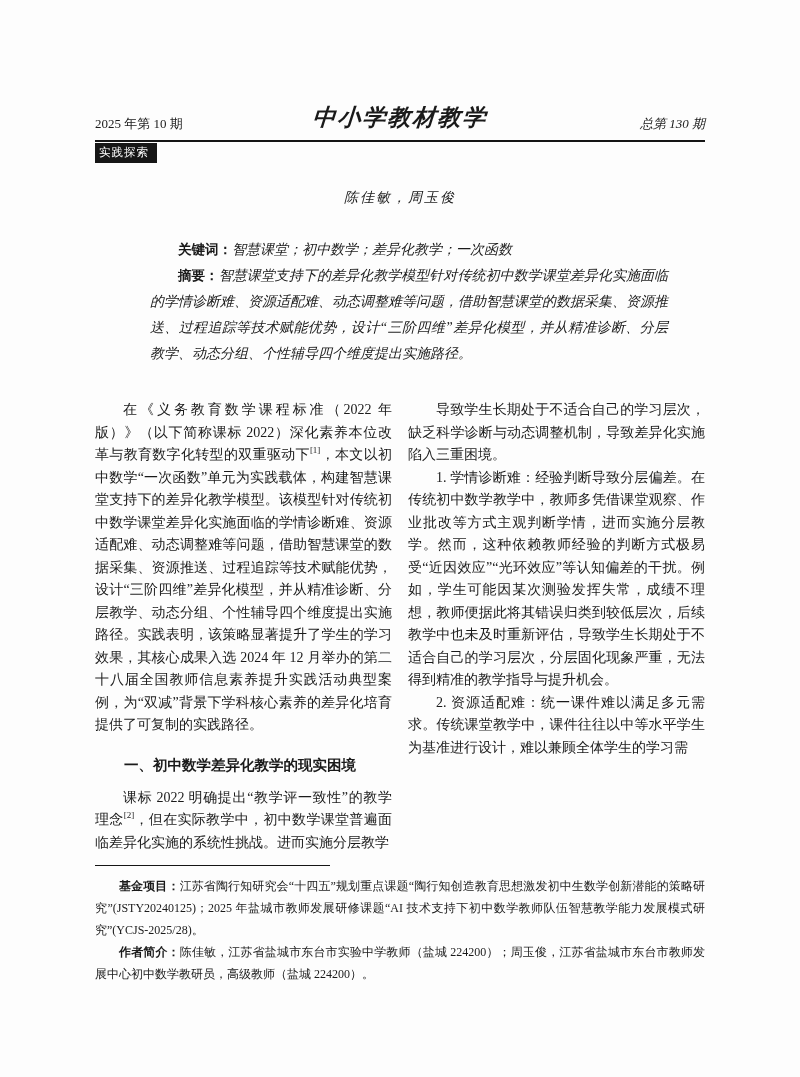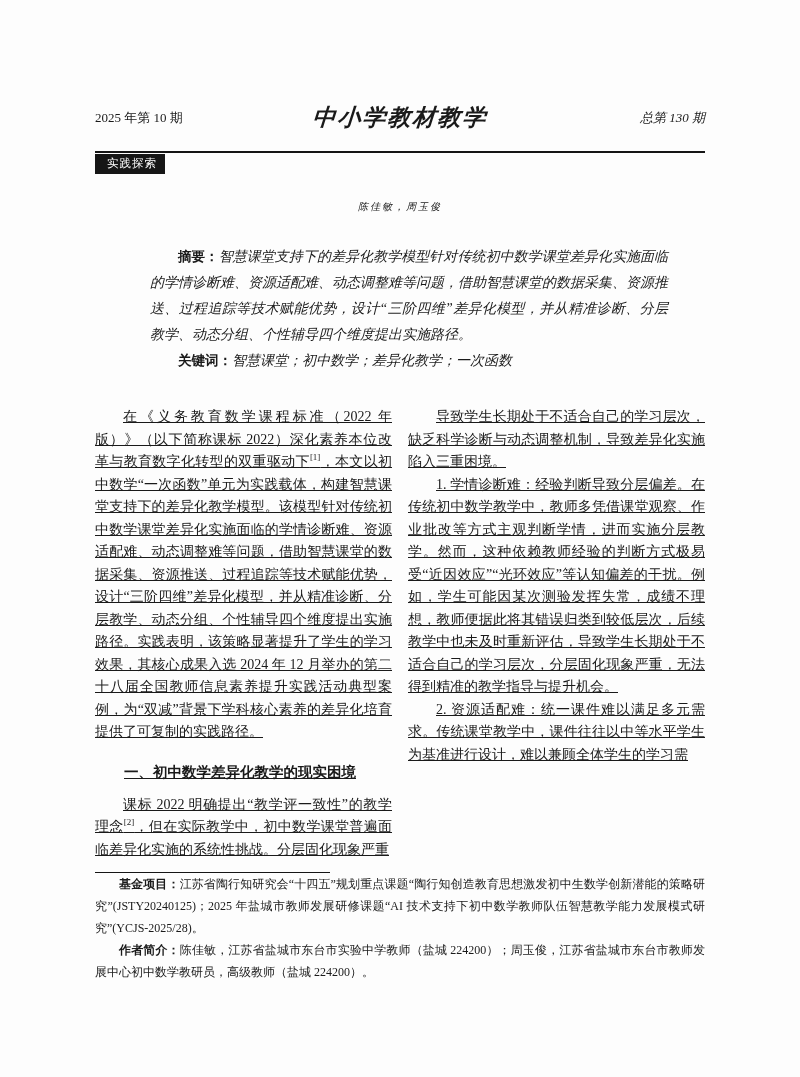--- a/index.html
+++ b/index.html
@@ -9,52 +9,52 @@
     font-family:"Liberation Serif","DejaVu Serif",serif;
     overflow:hidden;
   }
   .page{
     box-sizing:border-box;
     width:800px;height:1077px;
     padding:102px 95px 0 95px;
   }
   
   .header-row{
-    display:flex;align-items:center;
+    display:flex;align-items:flex-end;
     font-size:13px;
-    padding-bottom:18px;
+    padding-bottom:7px;
     border-bottom:2px solid #151515;
   }
   .header-side{width:150px;white-space:nowrap;}
   .header-side.right{text-align:right;font-style:italic;}
   .journal-logo{
     flex:1;text-align:center;
     font-size:23px;font-weight:bold;font-style:italic;
     letter-spacing:2px;
     transform:skewX(-4deg);
   }
   .column-badge{
     display:inline-block;
     background:#161616;color:#ffffff;
     font-family:"Liberation Sans","DejaVu Sans",sans-serif;
     font-size:11.5px;line-height:17px;
-    padding:1px 8px 2px 12px;
+    padding:1px 8px 2px 4px;
     letter-spacing:1px;
   }
   
   .article-title{
     margin:44px 0 0 0;
     text-align:center;
     font-size:29px;font-weight:bold;
     letter-spacing:1px;
   }
   .article-authors{
     margin-top:26px;
     text-align:center;
-    font-size:10px;font-style:italic;
+    font-size:14px;font-style:italic;
     letter-spacing:2px;
   }
   
   .abstract-block{
     margin-top:30px;
     padding:0 37px 0 55px;
     font-size:14px;line-height:26px;
     text-align:justify;
     font-style:italic;
   }
@@ -63,41 +63,41 @@
     font-style:normal;font-weight:bold;
     font-family:"Liberation Sans","DejaVu Sans",sans-serif;
     font-size:13.5px;
   }
   
   .columns{
     display:flex;gap:16px;
     margin-top:32px;
     font-size:14px;line-height:22.5px;
     text-align:justify;
-    text-decoration:underline;
   }
   .col{flex:1;min-width:0;}
   .col p{margin:0;text-indent:2em;}
   .col p.no-indent{text-indent:0;}
   .col p.kai{font-style:italic;}
   .section-heading{
     margin:17px 0 11px 0;
     text-indent:2em;
     font-family:"Liberation Sans","DejaVu Sans",sans-serif;
     font-weight:bold;font-size:14.5px;
     line-height:22px;
   }
   sup.ref{font-size:9px;line-height:0;vertical-align:super;}
   
   .footnote-divider{
     width:235px;height:0;
     border-top:1.5px solid #151515;
     margin-top:11px;
   }
   .footnotes{
+    margin-top:9px;
     font-size:12px;line-height:22px;
     text-align:justify;
   }
   .footnotes p{margin:0;text-indent:2em;}
   .footnotes .meta-label{font-size:12px;}
 </style>
 </head>
 <body>
 
 <div class="page">
@@ -107,29 +107,29 @@
     <span class="journal-logo">中小学教材教学</span>
     <span class="header-side right">总第 130 期</span>
   </div>
   <div>
     <span class="column-badge">实践探索</span>
   </div>
 
   <div class="article-authors">陈佳敏，周玉俊</div>
 
   <div class="abstract-block">
+    <p><span class="meta-label">关键词：</span><span>智慧课堂；初中数学；差异化教学；一次函数</span></p>
     <p><span class="meta-label">摘要：</span><span>智慧课堂支持下的差异化教学模型针对传统初中数学课堂差异化实施面临的学情诊断难、资源适配难、动态调整难等问题，借助智慧课堂的数据采集、资源推送、过程追踪等技术赋能优势，设计“三阶四维”差异化模型，并从精准诊断、分层教学、动态分组、个性辅导四个维度提出实施路径。</span></p>
-    <p><span class="meta-label">关键词：</span><span>智慧课堂；初中数学；差异化教学；一次函数</span></p>
   </div>
 
   <div class="columns">
     <div class="col">
       <p><span>在《义务教育数学课程标准（2022 年版）》（以下简称课标 2022）深化素养本位改革与教育数字化转型的双重驱动下</span><sup class="ref">[1]</sup><span>，本文以初中数学“一次函数”单元为实践载体，构建智慧课堂支持下的差异化教学模型。该模型针对传统初中数学课堂差异化实施面临的学情诊断难、资源适配难、动态调整难等问题，借助智慧课堂的数据采集、资源推送、过程追踪等技术赋能优势，设计“三阶四维”差异化模型，并从精准诊断、分层教学、动态分组、个性辅导四个维度提出实施路径。实践表明，该策略显著提升了学生的学习效果，其核心成果入选 2024 年 12 月举办的第二十八届全国教师信息素养提升实践活动典型案例，为“双减”背景下学科核心素养的差异化培育提供了可复制的实践路径。</span></p>
       <div class="section-heading">一、初中数学差异化教学的现实困境</div>
-      <p><span>课标 2022 明确提出“教学评一致性”的教学理念</span><sup class="ref">[2]</sup><span>，但在实际教学中，初中数学课堂普遍面临差异化实施的系统性挑战。分层固化现象严重</span></p>
+      <p><span>课标 2022 明确提出“教学评一致性”的教学理念</span><sup class="ref">[2]</sup><span>，但在实际教学中，初中数学课堂普遍面临差异化实施的系统性挑战。进而实施分层教学</span></p>
     </div>
     <div class="col">
       <p>导致学生长期处于不适合自己的学习层次，缺乏科学诊断与动态调整机制，导致差异化实施陷入三重困境。</p>
       <p>1. 学情诊断难：经验判断导致分层偏差。在传统初中数学教学中，教师多凭借课堂观察、作业批改等方式主观判断学情，进而实施分层教学。然而，这种依赖教师经验的判断方式极易受“近因效应”“光环效应”等认知偏差的干扰。例如，学生可能因某次测验发挥失常，成绩不理想，教师便据此将其错误归类到较低层次，后续教学中也未及时重新评估，导致学生长期处于不适合自己的学习层次，分层固化现象严重，无法得到精准的教学指导与提升机会。</p>
       <p>2. 资源适配难：统一课件难以满足多元需求。传统课堂教学中，课件往往以中等水平学生为基准进行设计，难以兼顾全体学生的学习需</p>
     </div>
   </div>
 
   <div class="footnote-divider"></div>
   <div class="footnotes">

